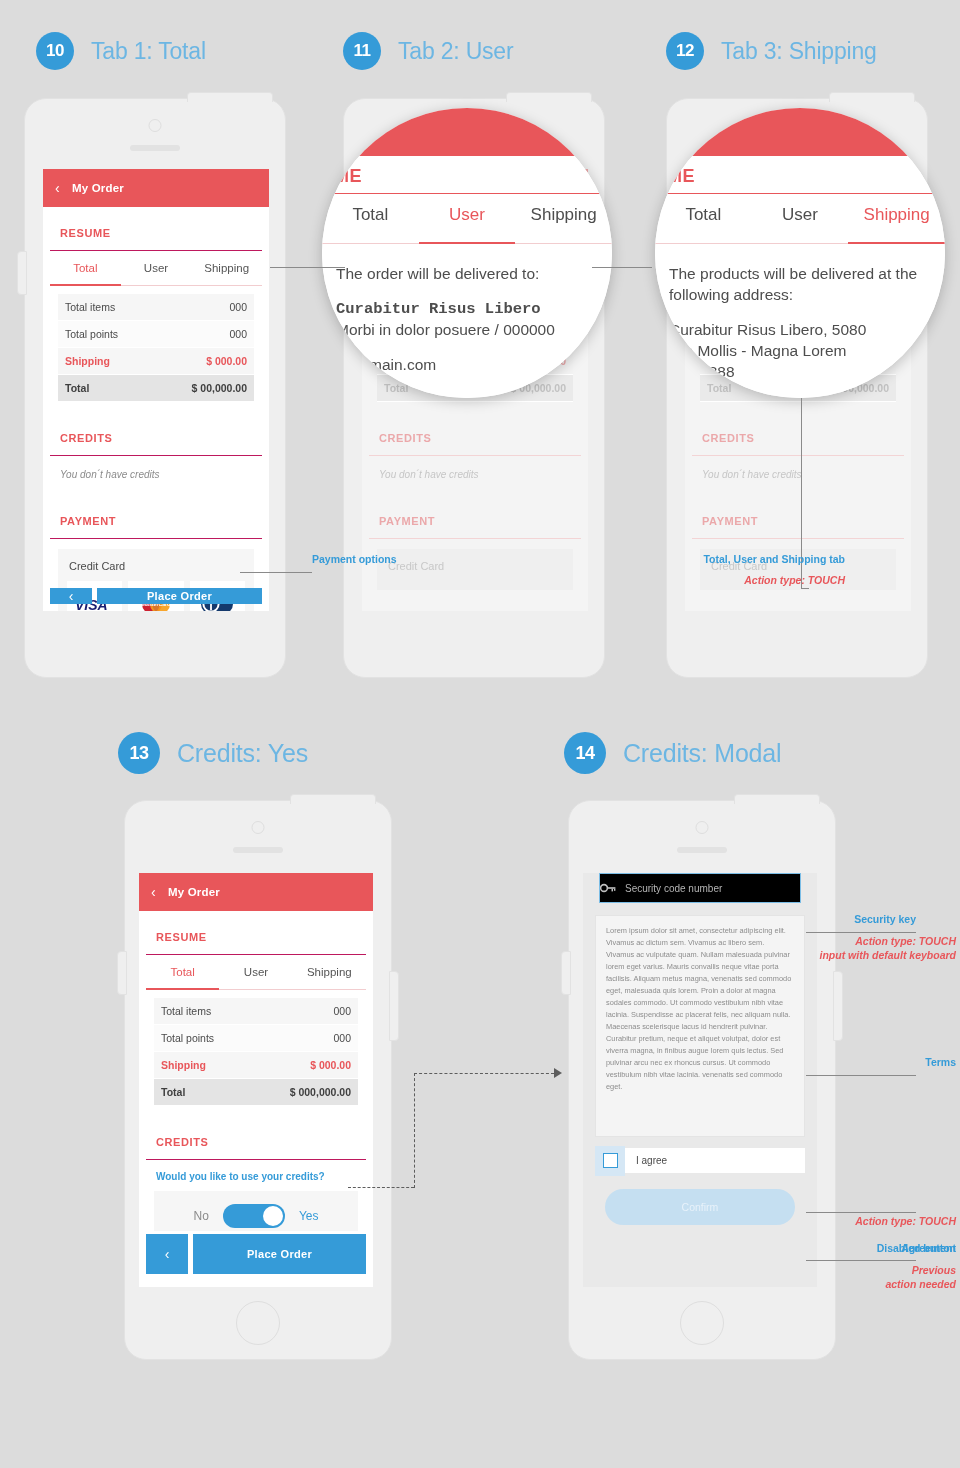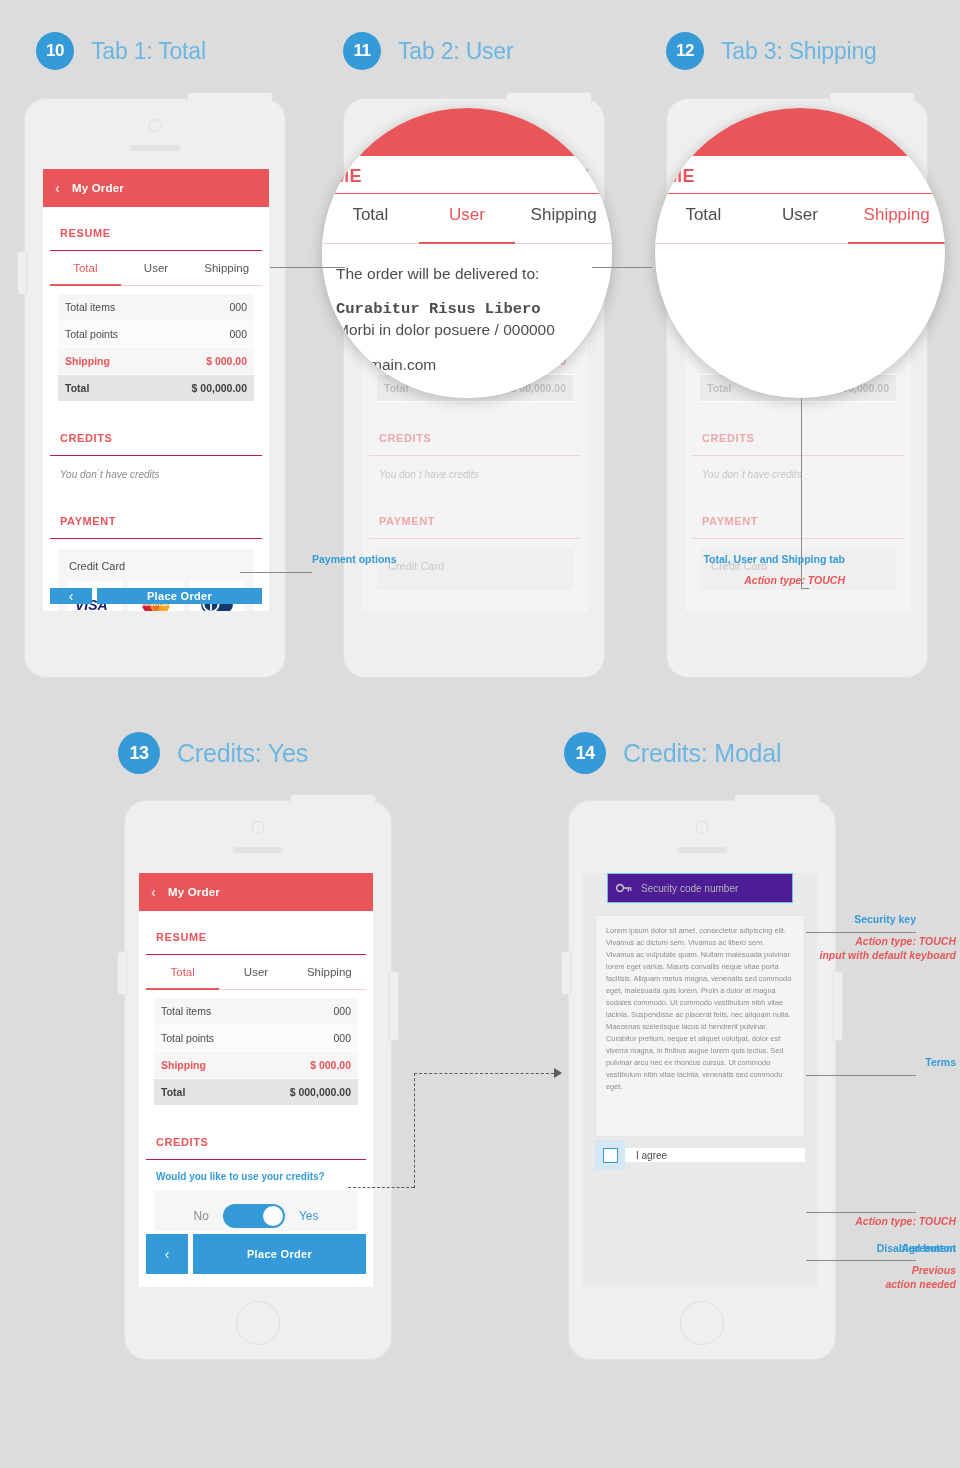--- a/index.html
+++ b/index.html
@@ -183,31 +183,31 @@
     position: absolute; right: 2px; top: 2px;
     width: 20px; height: 20px; border-radius: 50%; background: #fff;
   }
 
   
   .modal { position: absolute; background: #e9e9e9; }
   .modal-head { display: flex; align-items: center; justify-content: space-between; padding: 12px 12px 9px 12px; }
   .modal-title { color: #e8565a; font-size: 11px; font-weight: bold; letter-spacing: .5px; }
   .modal-close { font-size: 14px; color: #2b2b2b; font-weight: bold; line-height: 1; }
   .sec-input {
-    margin: 0 24px; height: 30px; background: #4c1d95; border: 1px solid #7bbde6;
-    display: flex; align-items: center; padding-left: 8px; gap: 9px;
+    margin: 0 16px; height: 30px; background: #000000; border: 1px solid #7bbde6;
+    display: flex; align-items: center; gap: 9px;
   }
   .sec-input .ph { font-size: 10px; color: #b4b4b4; }
   .terms {
     margin: 12px 12px 0 12px; background: #f4f4f4; border: 1px solid #e4e4e4;
     padding: 9px 10px; font-size: 7.4px; color: #8d8d8d; line-height: 1.62;
     height: 222px; overflow: hidden; text-align: left;
   }
   .agree {
-    margin: 11px 12px 0 12px; background: #fff; height: 14px;
+    margin: 11px 12px 0 12px; background: #fff; height: 25px;
     display: flex; align-items: center;
   }
   .agree .chk-cell { width: 30px; height: 30px; background: #d5e7f5; display: flex; align-items: center; justify-content: center; }
   .agree .chk { width: 15px; height: 15px; border: 1.5px solid #359bd8; background: #fff; }
   .agree .atext { font-size: 10px; color: #4a4a4a; margin-left: 11px; }
   .confirm {
     margin: 16px 22px 0 22px; height: 36px; border-radius: 18px;
     background: #c5dff1; color: #e8f2fa;
     display: flex; align-items: center; justify-content: center;
     font-size: 10.5px;
@@ -440,20 +440,27 @@
     <div class="mtop">
       <div class="mnav"></div>
       <div class="mresume">
         <span>ME</span>
       </div>
       <div class="mtabs">
         <div class="mtab">Total</div>
         <div class="mtab">User</div>
         <div class="mtab active">Shipping</div>
       </div>
+      <div class="mbody">
+        <div class="mline">The products will be delivered at the following address:</div>
+        <div class="mgap"></div>
+        <div class="mline">Curabitur Risus Libero, 5080</div>
+        <div class="mline">sce Mollis - Magna Lorem</div>
+        <div class="mline">888-8888</div>
+      </div>
     </div>
   </div>
 
   <div class="lead h" style="left:270px; top:267px; width:75px;"></div>
   <div class="lead h" style="left:592px; top:267px; width:60px;"></div>
   <div class="lead h" style="left:913px; top:267px; width:0px;"></div>
   <div class="lead v" style="left:801px; top:398px; height:190px;"></div>
   <div class="lead h" style="left:801px; top:588px; width:8px;"></div>
 
   <div class="anno r" style="left:600px; top:553px; width:245px;">Total, User and Shipping tab</div>
@@ -548,20 +555,21 @@
         </svg>
         <span class="ph">Security code number</span>
       </div>
       <div class="terms">Lorem ipsum dolor sit amet, consectetur adipiscing elit. Vivamus ac dictum sem. Vivamus ac libero sem. Vivamus ac vulputate quam. Nullam malesuada pulvinar lorem eget varius. Mauris convallis neque vitae porta facilisis. Aliquam metus magna, venenatis sed commodo eget, malesuada quis lorem. Proin a dolor at magna sodales commodo. Ut commodo vestibulum nibh vitae lacinia. Suspendisse ac placerat felis, nec aliquam nulla. Maecenas scelerisque lacus id hendrerit pulvinar. Curabitur pretium, neque et aliquet volutpat, dolor est viverra magna, in finibus augue lorem quis lectus. Sed pulvinar arcu nec ex rhoncus cursus. Ut commodo vestibulum nibh vitae lacinia.  venenatis sed commodo eget.</div>
       <div class="agree">
         <div class="chk-cell">
           <div class="chk"></div>
         </div>
         <span class="atext">I agree</span>
       </div>
+      <div class="confirm">Confirm</div>
     </div>
     <div class="home" style="bottom:14px; width:44px; height:44px;"></div>
   </div>
 
   <div class="dash-h" style="left:348px; top:1187px; width:66px;"></div>
   <div class="dash-v" style="left:414px; top:1073px; height:115px;"></div>
   <div class="dash-h" style="left:414px; top:1073px; width:140px;"></div>
   <div class="arrow" style="left:554px; top:1068px;"></div>
 
   <div class="lead h" style="left:806px; top:932px; width:110px;"></div>

